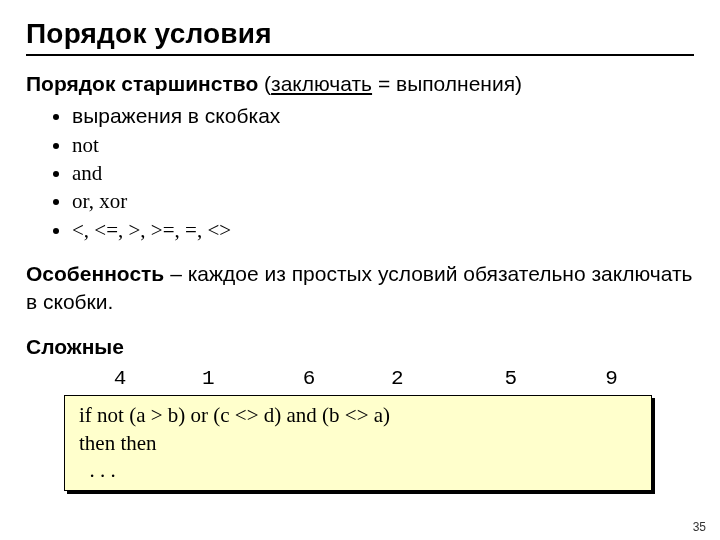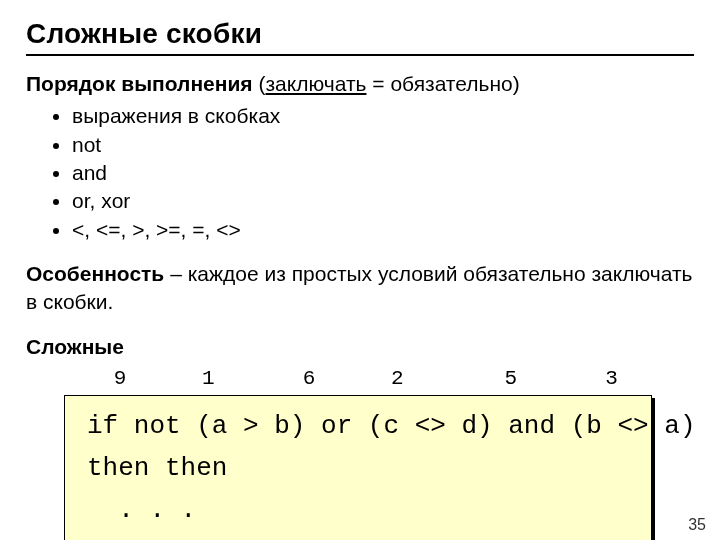--- a/index.html
+++ b/index.html
@@ -32,87 +32,87 @@
   .priority-hdr{display:inline}
   .underline{text-decoration:underline}
   ul.bullets{
     margin:4px 0 4px 0;
     padding-left:46px;
   }
   ul.bullets li{
     margin:0;
     padding:0;
   }
-  .mono{font-family:Liberation Sans, sans-serif}
+  .mono{font-family:Liberation Serif, serif}
   .section-gap{margin-top:4px}
   .feature,.example-hdr{margin:16px 0 4px 0}
   .example-wrap{
     margin:4px 0 0 38px;
   }
   .numbers{
     font-family:"Courier New",Courier,monospace;
     font-size:21px;
     white-space:pre;
     margin:0 0 2px 12px;
   }
   .codebox{
     background:#ffffcc;
     border:1px solid #000;
     box-shadow:3px 3px 0 #000;
     padding:6px 14px 6px 14px;
     width:588px;
     box-sizing:border-box;
   }
   .code{
-    font-family:Liberation Mono, monospace;
-    font-size:26px;
+    font-family:Liberation Serif, serif;
+    font-size:21px;
     line-height:1.3;
     white-space:pre;
-    margin:8px;
+    margin:0;
   }
   .pagenum{
     position:absolute;
     right:14px;
     bottom:6px;
-    font-size:16px;
+    font-size:12px;
     color:#333;
   }
 </style>
 </head>
 <body>
 
 <div class="slide">
 
-  <h1 class="title">Сложные скобки</h1>
+  <h1 class="title">Порядок условия</h1>
   <hr class="hr">
 
   <div class="body">
 
     <div>
-      <b class="priority-hdr">Порядок выполнения</b><span> (</span><span class="underline">заключать</span><span> = обязательно)</span>
+      <b class="priority-hdr">Порядок старшинство</b><span> (</span><span class="underline">заключать</span><span> = выполнения)</span>
     </div>
 
     <ul class="bullets">
       <li>выражения в скобках</li>
       <li class="mono">not</li>
       <li class="mono">and</li>
       <li class="mono">or, xor</li>
       <li class="mono">&lt;, &lt;=, &gt;, &gt;=, =, &lt;&gt;</li>
     </ul>
 
     <p class="feature section-gap">
       <b>Особенность</b><span> – каждое из простых условий обязательно заключать в скобки.</span>
     </p>
 
     <p class="example-hdr">
       <b>Сложные</b>
     </p>
 
     <div class="example-wrap">
-      <div class="numbers">   9      1       6      2        5       3</div>
+      <div class="numbers">   4      1       6      2        5       9</div>
       <div class="codebox">
         <pre class="code">if not (a &gt; b) or (c &lt;&gt; d) and (b &lt;&gt; a)</pre>
         <pre class="code">then then</pre>
         <pre class="code">  . . .</pre>
       </div>
     </div>
 
   </div>
 </div>
 

